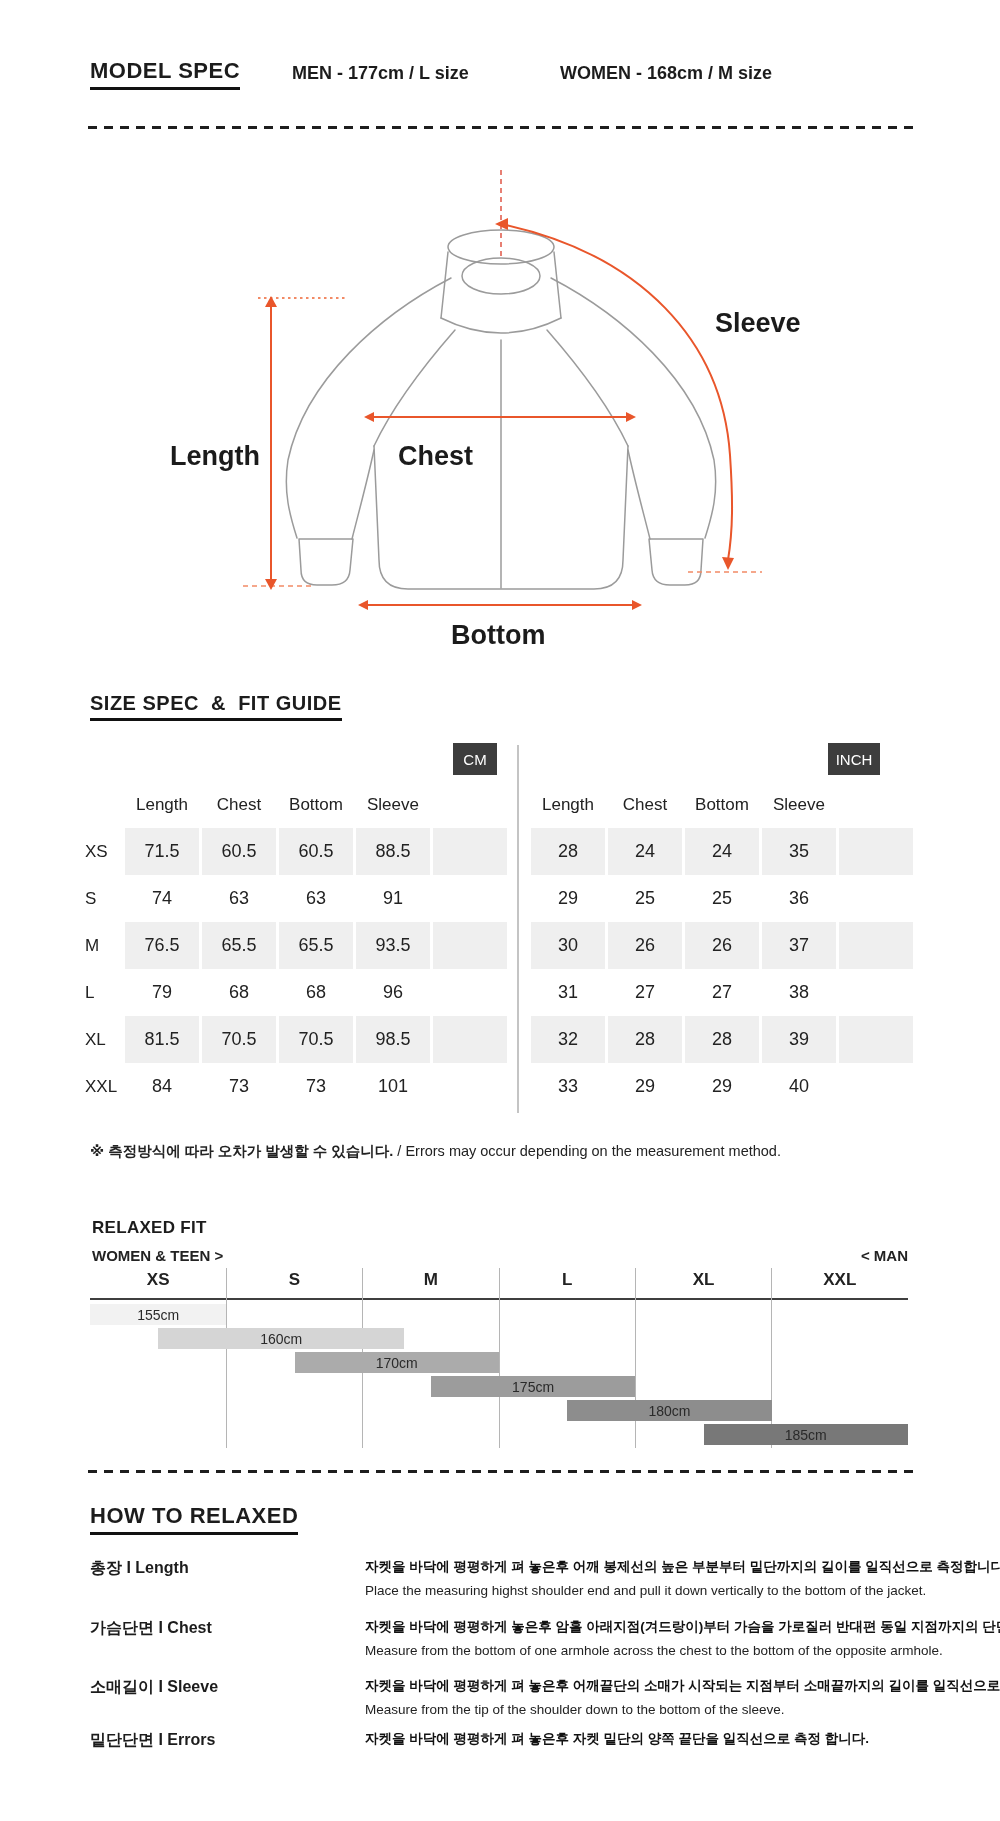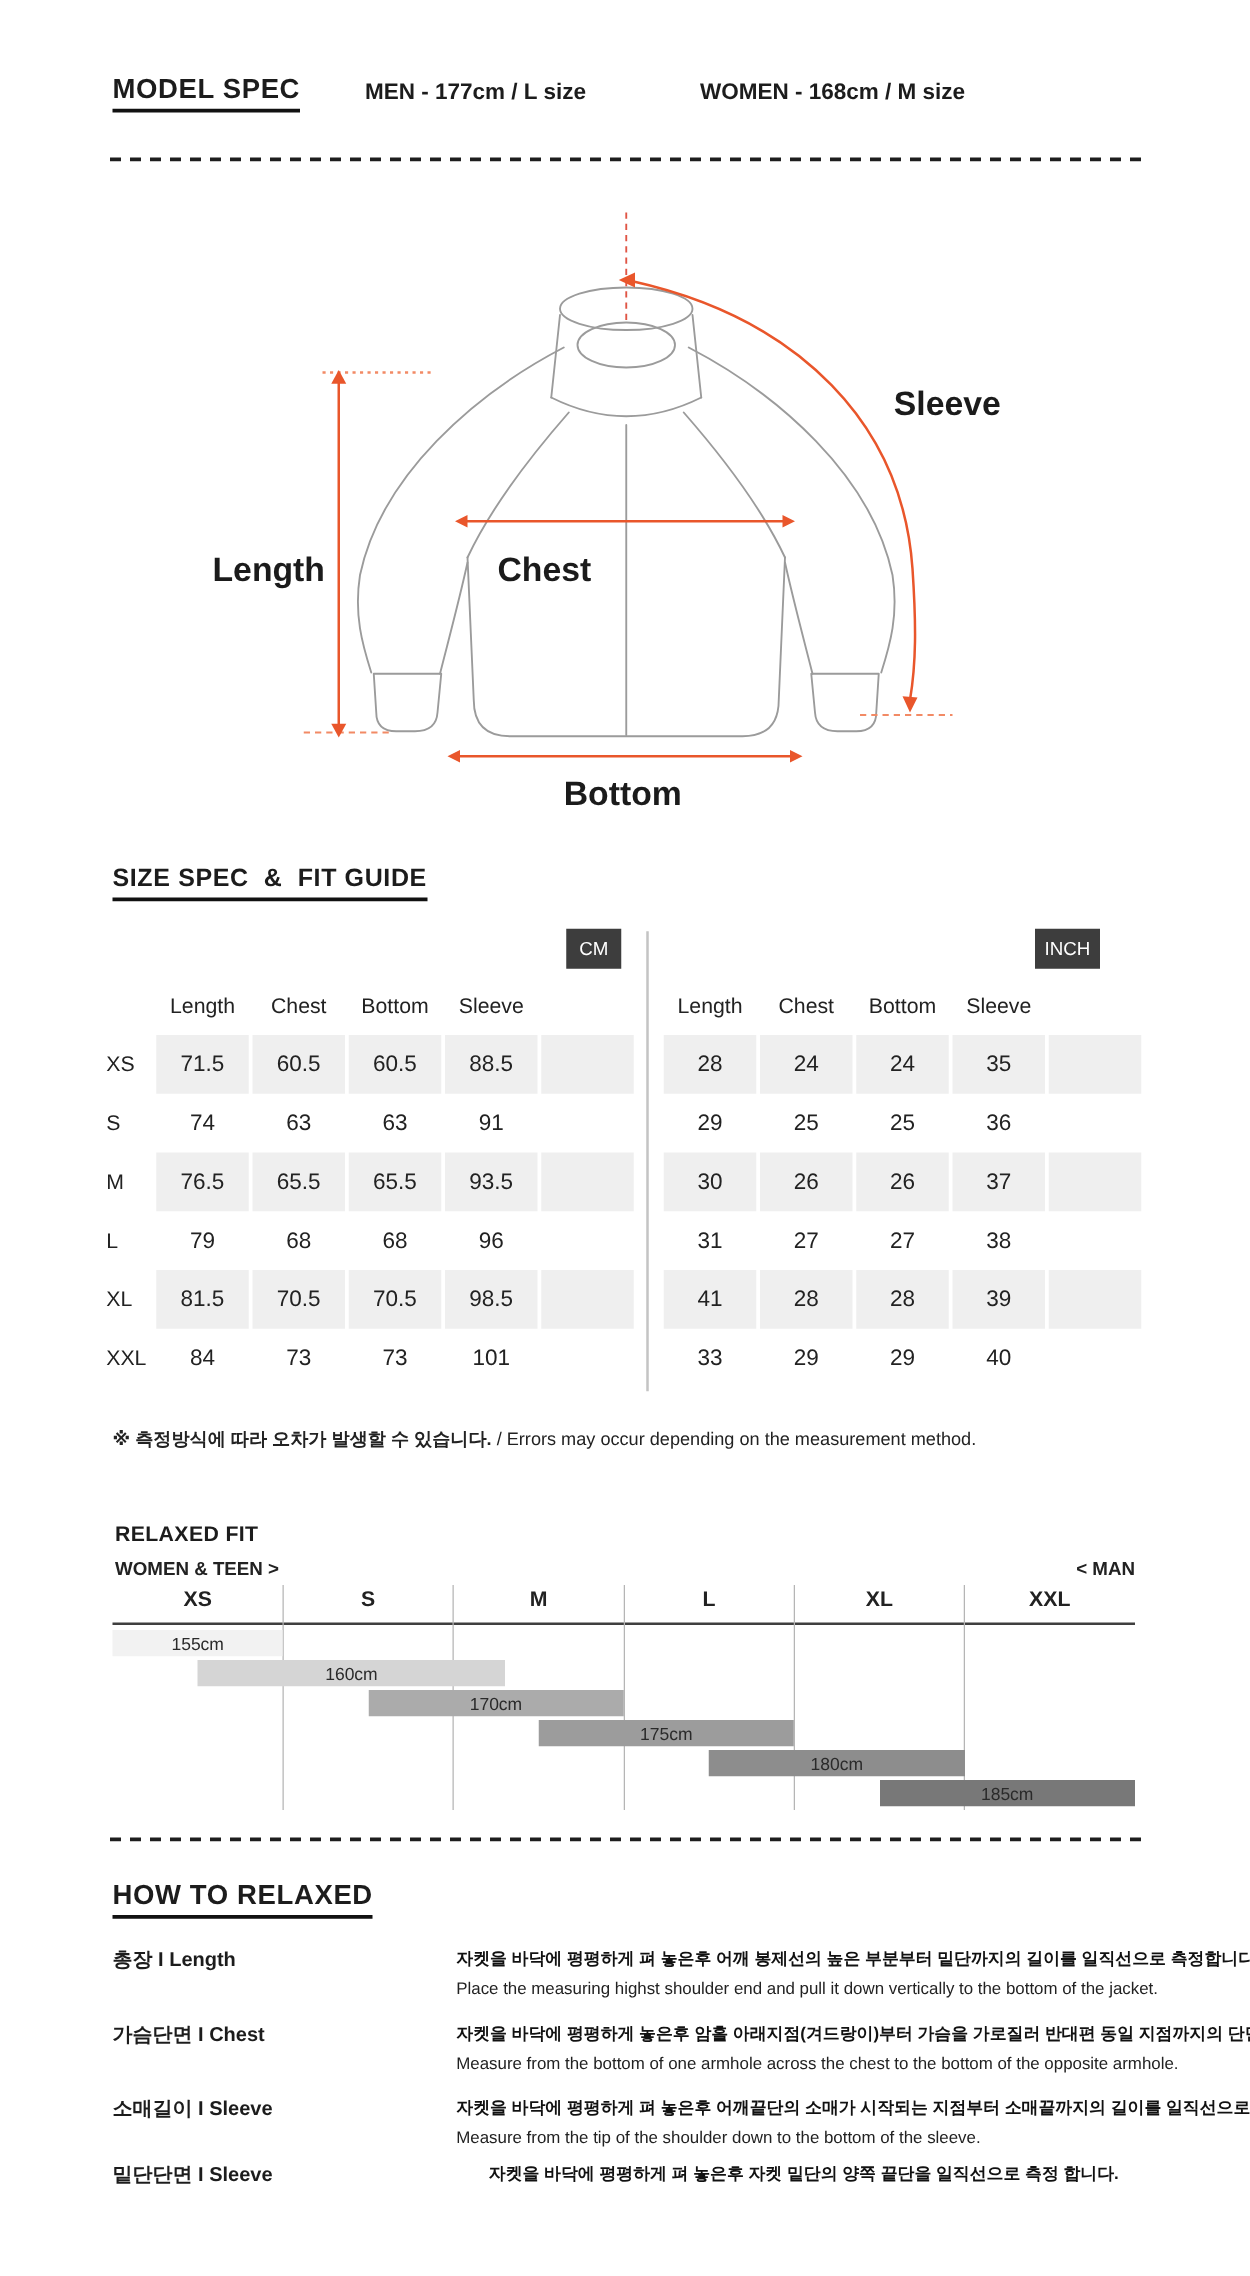--- a/index.html
+++ b/index.html
@@ -187,21 +187,21 @@
         <div class="tcell"></div>
       </div>
       <div class="trow">
         <div class="tcell">31</div>
         <div class="tcell">27</div>
         <div class="tcell">27</div>
         <div class="tcell">38</div>
         <div class="tcell"></div>
       </div>
       <div class="trow striped">
-        <div class="tcell">41</div>
+        <div class="tcell">32</div>
         <div class="tcell">28</div>
         <div class="tcell">28</div>
         <div class="tcell">39</div>
         <div class="tcell"></div>
       </div>
       <div class="trow">
         <div class="tcell">33</div>
         <div class="tcell">29</div>
         <div class="tcell">29</div>
         <div class="tcell">40</div>
@@ -247,19 +247,19 @@
       <div class="abs htm-row-term" style="left: 90px; top: 1618px;">가슴단면 I Chest</div>
       <div class="abs" style="left: 365px; top: 1618px;">
         <div class="htm-ko">자켓을 바닥에 평평하게 놓은후 암홀 아래지점(겨드랑이)부터 가슴을 가로질러 반대편 동일 지점까지의 단면을 측정합니다.</div>
         <div class="htm-en">Measure from the bottom of one armhole across the chest to the bottom of the opposite armhole.</div>
       </div>
       <div class="abs htm-row-term" style="left: 90px; top: 1677px;">소매길이 I Sleeve</div>
       <div class="abs" style="left: 365px; top: 1677px;">
         <div class="htm-ko">자켓을 바닥에 평평하게 펴 놓은후 어깨끝단의 소매가 시작되는 지점부터 소매끝까지의 길이를 일직선으로 측정합니다.</div>
         <div class="htm-en">Measure from the tip of the shoulder down to the bottom of the sleeve.</div>
       </div>
-      <div class="abs htm-row-term" style="left: 90px; top: 1730px;">밑단단면 I Sleeve</div>
-      <div class="abs" style="left: 365px; top: 1730px; margin-left: 26px;">
+      <div class="abs htm-row-term" style="left: 90px; top: 1730px;">밑단단면 I Errors</div>
+      <div class="abs" style="left: 365px; top: 1730px;">
         <div class="htm-ko">자켓을 바닥에 평평하게 펴 놓은후 자켓 밑단의 양쪽 끝단을 일직선으로 측정 합니다.</div>
       </div>
     </div>
 
 </div>
 
 </body></html>

